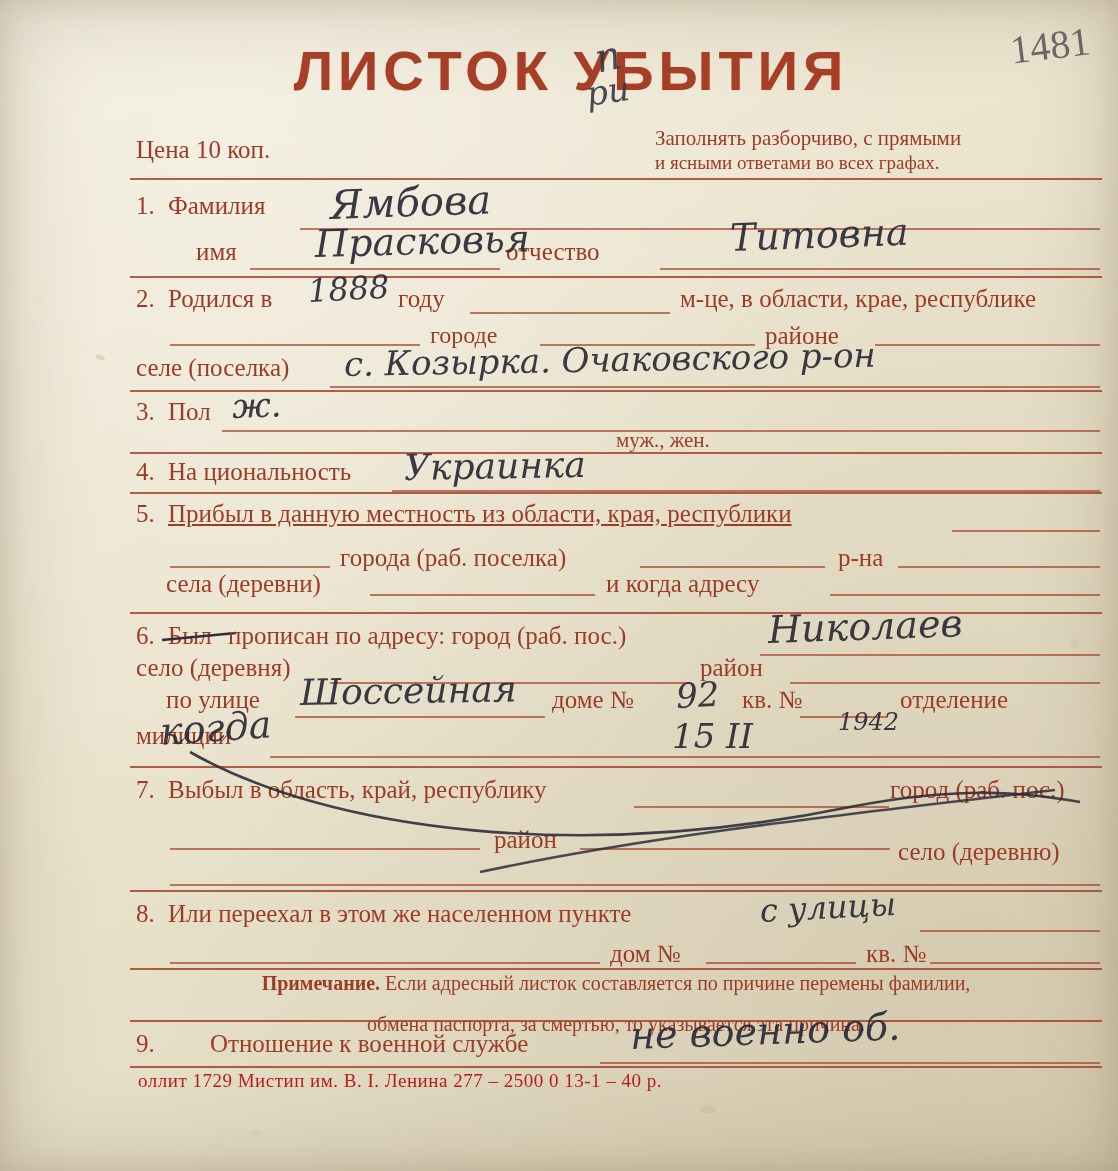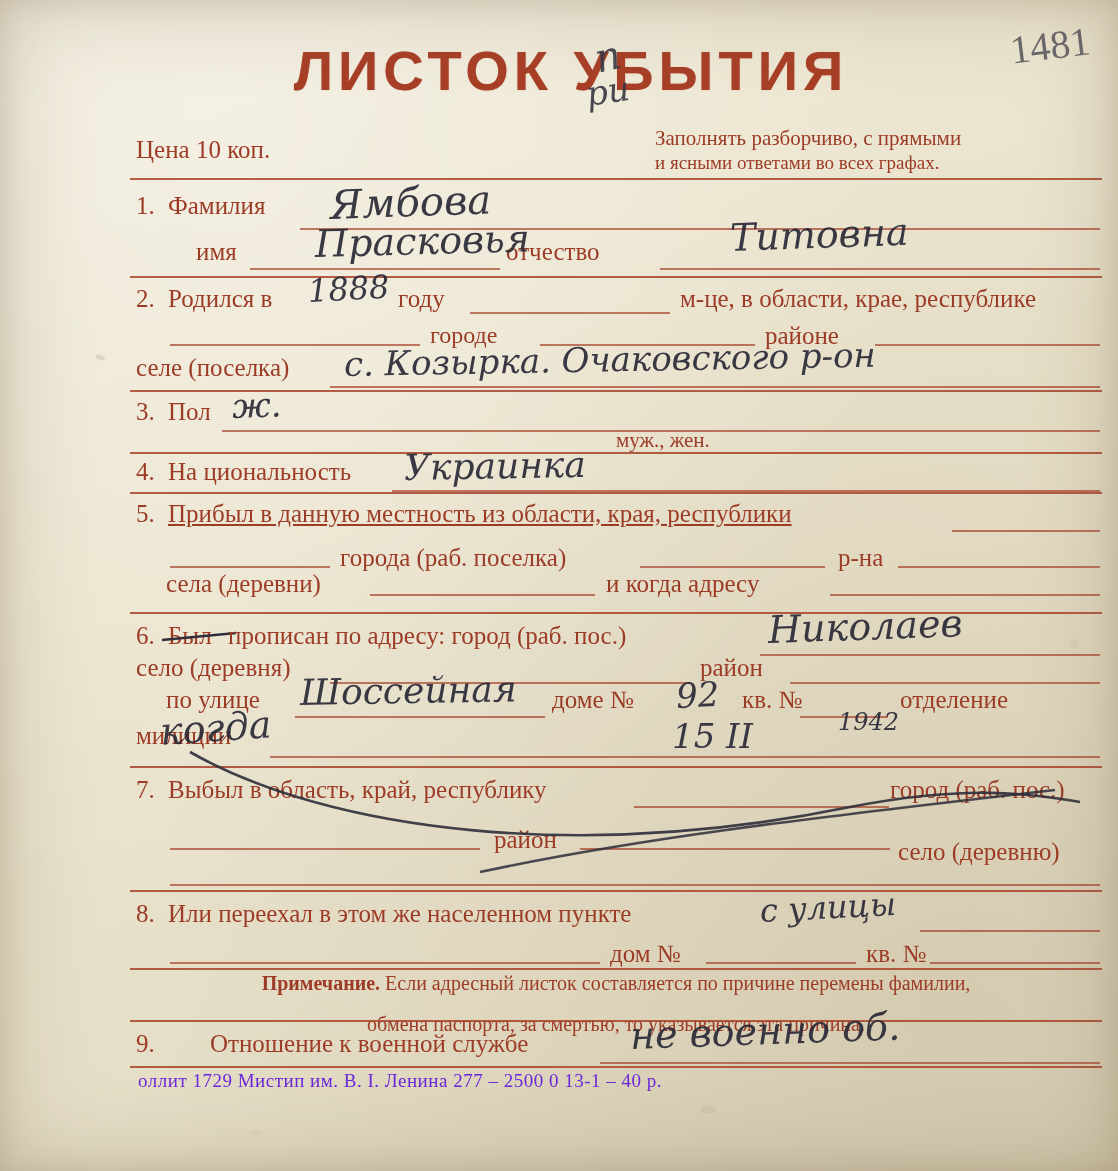--- a/index.html
+++ b/index.html
@@ -52,21 +52,21 @@
     font-style:italic;
     transform-origin:left center;
     opacity:.92;
   }
   
   .scribble{position:absolute;pointer-events:none;}
   .note{
     position:absolute;text-align:center;color:#9c3b26;
   }
   .foot{
-    position:absolute;left:138px;top:1070px;color:#6d28d9;font-size:19px;letter-spacing:.5px;
+    position:absolute;left:138px;top:1070px;color:#b91c1c;font-size:19px;letter-spacing:.5px;
   }
 </style>
 </head>
 <body>
 
 <div class="paper"></div>
 
 <div class="sheet">
 
   <div class="title">ЛИСТОК УБЫТИЯ</div>

